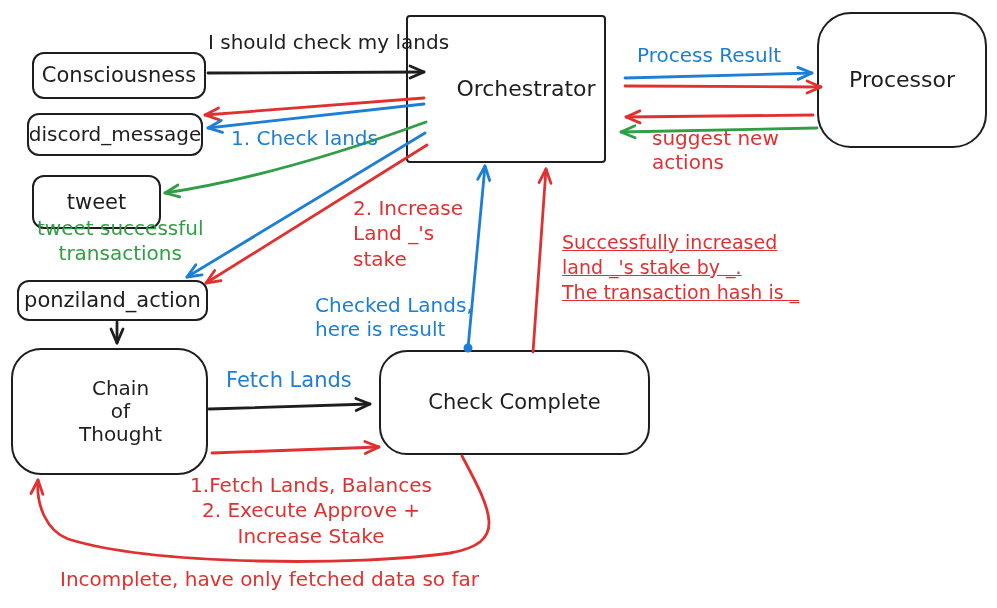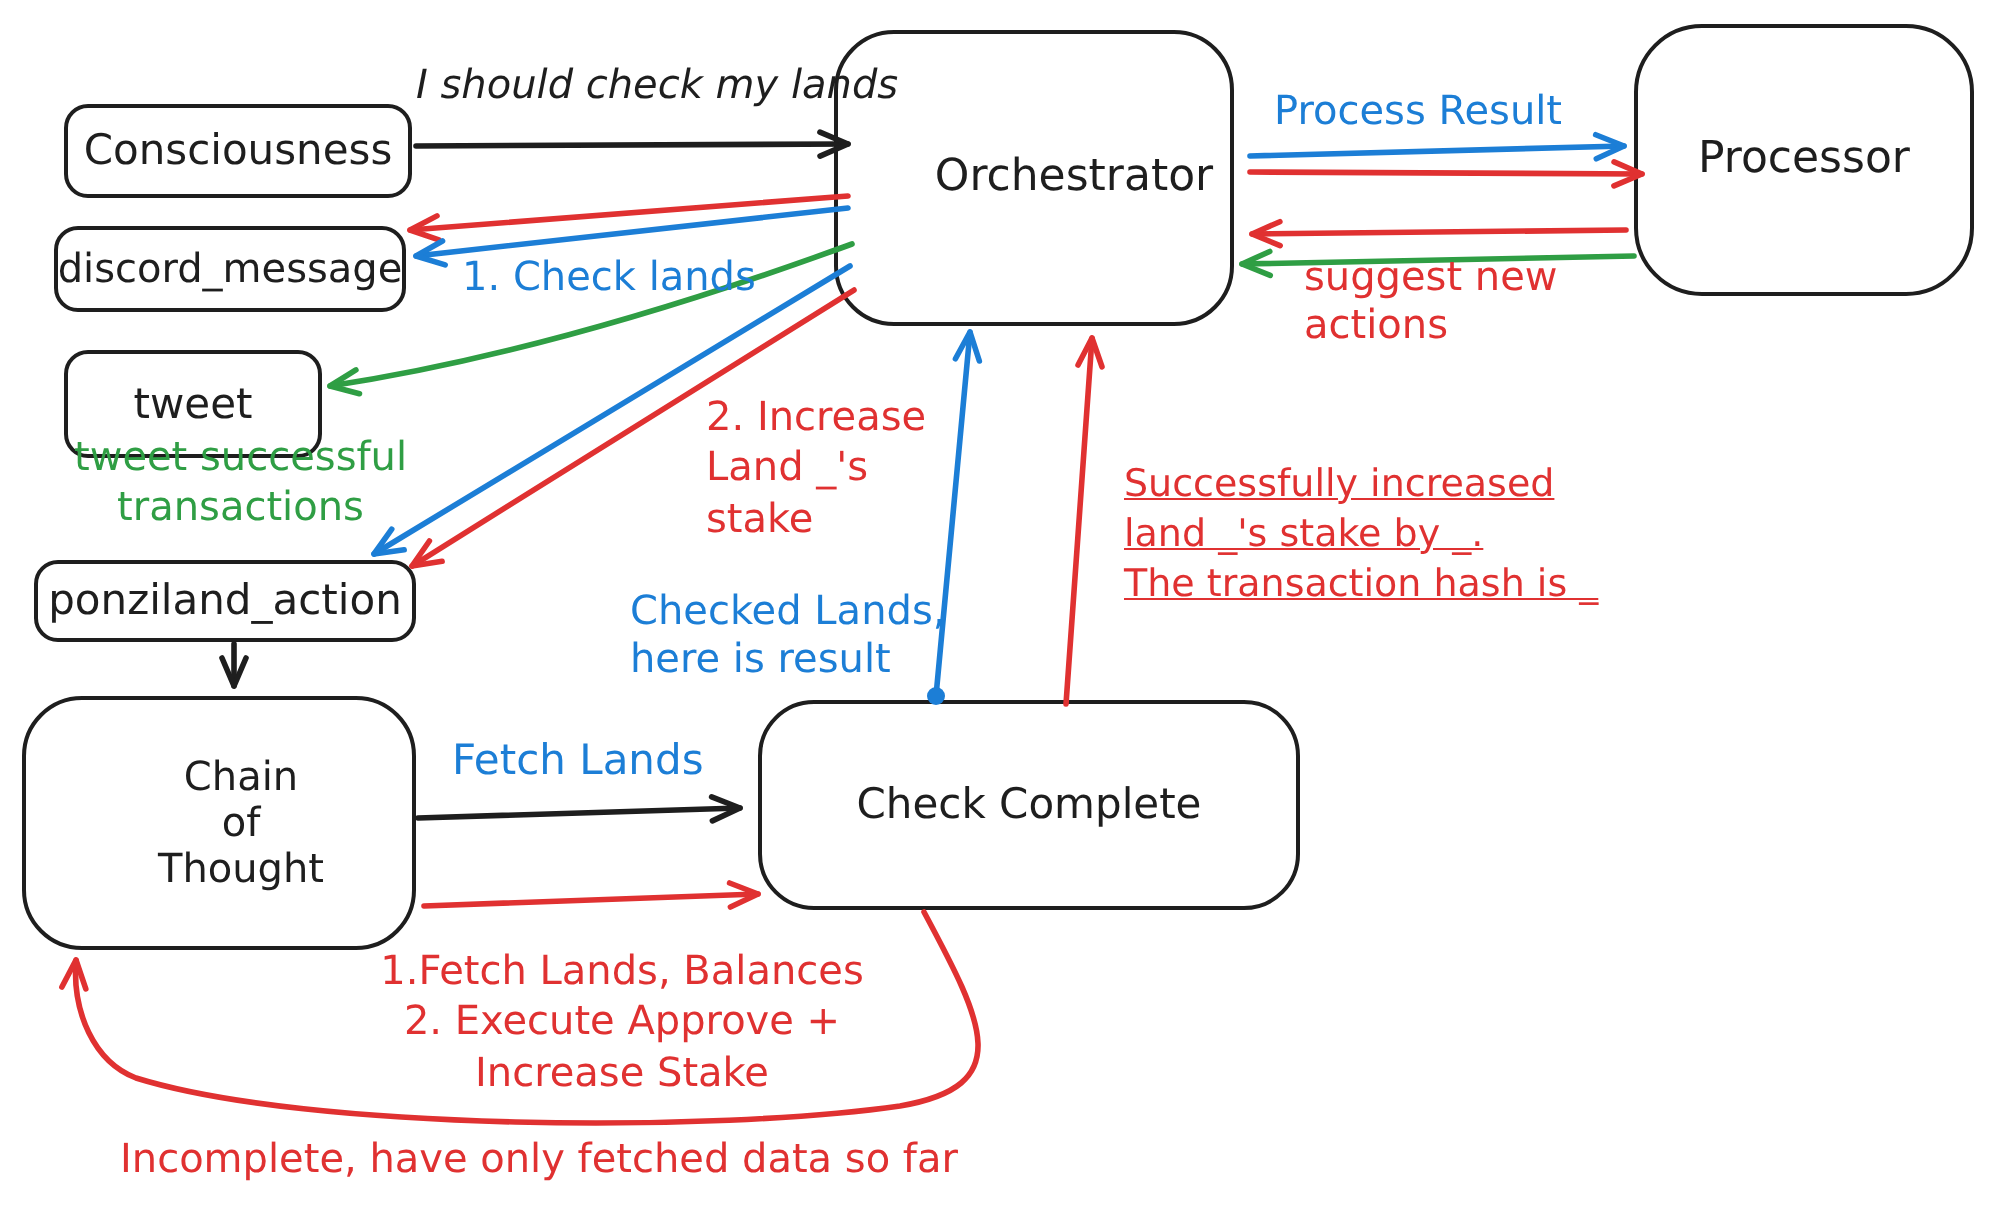--- a/index.html
+++ b/index.html
@@ -90,33 +90,33 @@
   <div class="node" style="left:17px;top:280px;width:191px;height:41px;border-radius:12px;font-size:21px;">
     <span>ponziland_action</span>
   </div>
 
   <div class="node" style="left:11px;top:348px;width:197px;height:127px;border-radius:30px;font-size:20px;padding-left:22px;">
     <span>Chain
 of
 Thought</span>
   </div>
 
-  <div class="node" style="left:417px;top:15px;width:200px;height:148px;border-radius:30px;font-size:22px;padding-left:40px;">
+  <div class="node" style="left:406px;top:15px;width:200px;height:148px;border-radius:4px;font-size:22px;padding-left:40px;">
     <span>Orchestrator</span>
   </div>
 
   <div class="node" style="left:817px;top:12px;width:170px;height:136px;border-radius:34px;font-size:22px;">
     <span>Processor</span>
   </div>
 
   <div class="node" style="left:379px;top:350px;width:271px;height:105px;border-radius:28px;font-size:21px;">
     <span>Check Complete</span>
   </div>
 
-  <div class="lbl c-black" style="left:208px;top:30px;font-size:20px;font-style:italic;">I should check my lands</div>
+  <div class="lbl c-black" style="left:208px;top:30px;font-size:20px;">I should check my lands</div>
 
   <div class="lbl c-blue" style="left:637px;top:43px;font-size:20px;">Process Result</div>
 
   <div class="lbl c-red" style="left:652px;top:126px;font-size:20px;line-height:1.2;">suggest new
 actions</div>
 
   <div class="lbl c-blue" style="left:231px;top:126px;font-size:20px;">1. Check lands</div>
 
   <div class="lbl c-green" style="left:37px;top:216px;font-size:20px;line-height:1.25;text-align:center;">tweet successful
 transactions</div>

